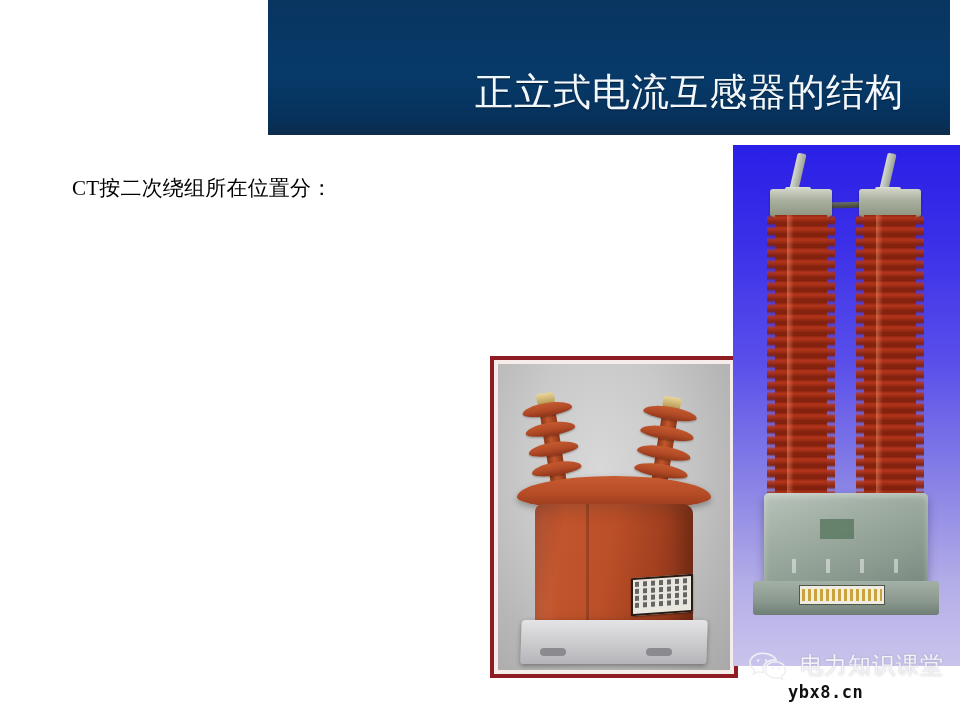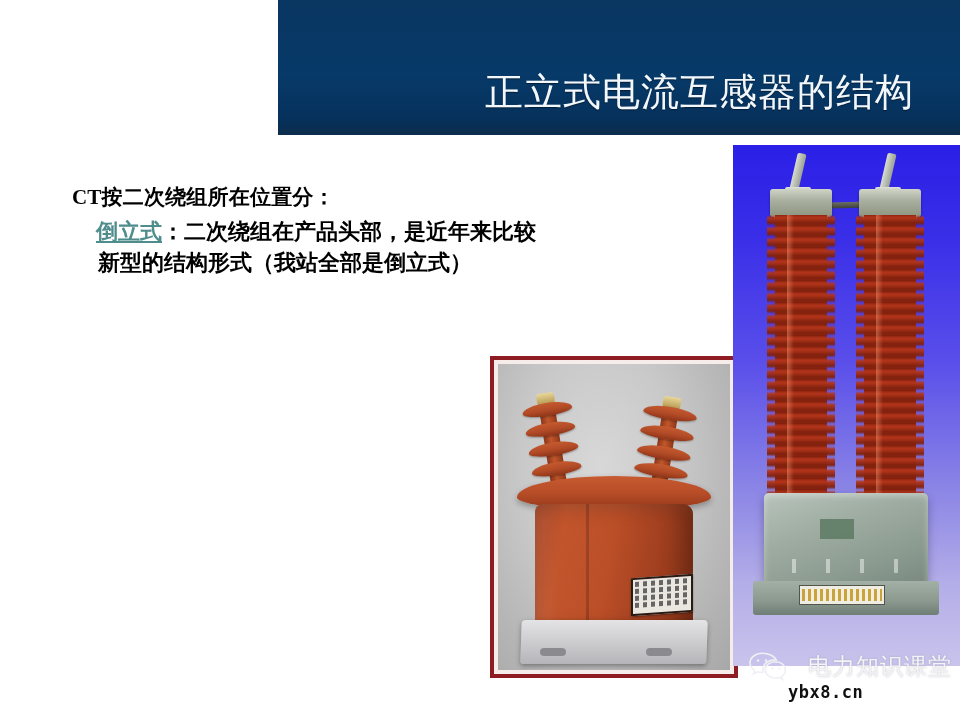--- a/index.html
+++ b/index.html
@@ -11,21 +11,21 @@
     width: 960px;
     height: 720px;
     position: relative;
     overflow: hidden;
     font-family: "Liberation Serif", "DejaVu Serif", serif;
   }
 
   
   #title-bar {
     position: absolute;
-    left: 278px;
+    left: 268px;
     top: 0px;
     width: 682px;
     height: 135px;
     background: linear-gradient(to bottom, #093561 0%, #073a69 55%, #06315c 88%, #0c2c4c 100%);
     box-sizing: border-box;
   }
   #title-text {
     position: absolute;
     right: 46px;
     bottom: 24px;
@@ -35,26 +35,25 @@
     letter-spacing: 1px;
     white-space: nowrap;
     font-family: "DejaVu Sans", "Liberation Sans", sans-serif;
     text-shadow: 0 1px 1px rgba(0,0,0,.45);
   }
 
   
   #body-text {
     position: absolute;
     left: 72px;
-    top: 183px;
+    top: 174px;
     width: 480px;
     color: #000000;
     font-size: 21.5px;
     line-height: 1.42;
-    font-weight: bold;
   }
   .lead-line {
     margin: 0 0 3px 0;
     font-size: 21px;
     letter-spacing: .2px;
   }
   .bullet {
     margin: 0 0 1px 0;
     padding-left: 26px;
     text-indent: -2px;
@@ -325,22 +324,22 @@
     left: 2px; right: 2px; top: 3px; bottom: 3px;
     background: repeating-linear-gradient(to right, #c9a43c 0 3px, #f3efe0 3px 6px);
   }
 
   
   #watermark {
     position: absolute;
     left: 748px;
     top: 650px;
     display: flex;
-    align-items: center;
-    gap: 20px;
+    align-items: flex-start;
+    gap: 12px;
     z-index: 20;
   }
   #wechat-icon {
     width: 40px;
     height: 32px;
     position: relative;
     flex: 0 0 auto;
   }
   #watermark-text {
     color: #f4f4f6;
@@ -366,23 +365,20 @@
 <body>
 
 <div id="title-bar">
   <div id="title-text">正立式电流互感器的结构</div>
 </div>
 
 <div id="body-text">
   <p class="lead-line">CT按二次绕组所在位置分：</p>
 
 
-  <p class="bullet">
-    <span class="term">倒立式</span><span>：</span><span>二次绕组在产品头部，是近年来比较新型的结构形式（我站全部是倒立式）</span>
-  </p>
 </div>
 
 <div id="photo-center">
   <div id="photo-center-inner">
 
     <div class="bushing l">
       <div class="cap-nut"></div>
       <div class="skirt" style="top:2px"></div>
       <div class="skirt" style="top:22px"></div>
       <div class="skirt" style="top:42px"></div>

